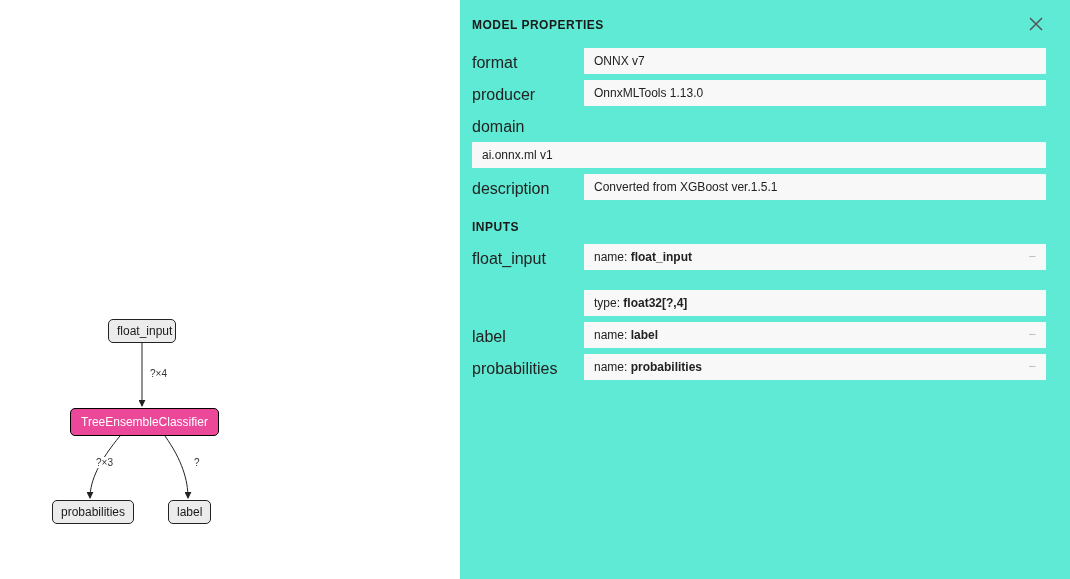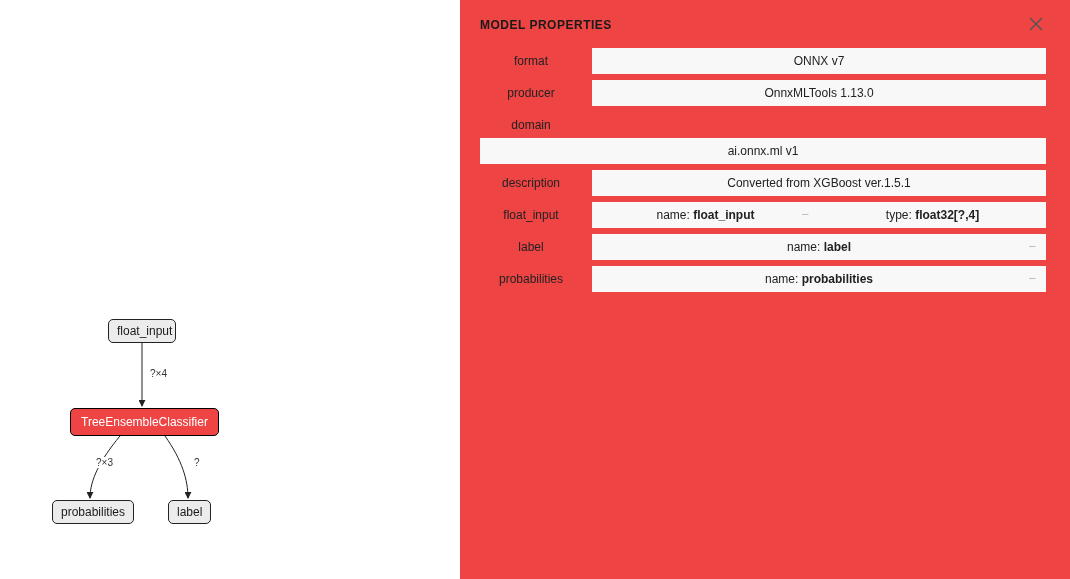--- a/index.html
+++ b/index.html
@@ -27,39 +27,39 @@
     border: 1px solid #222;
     border-radius: 5px;
     padding: 3px 8px;
     font-size: 12px;
     line-height: 16px;
     background: #ececec;
     white-space: nowrap;
     text-align: center;
   }
   .node.op {
-    background: #ef4444;
+    background: #ec4899;
     color: #fff;
     border-color: #000;
     font-size: 12px;
     padding: 5px 10px;
   }
   .edge-label {
     position: absolute;
     font-size: 10px;
     color: #333;
     background: #fff;
     padding: 0 2px;
   }
 
   
   .props-panel {
     flex: 1;
-    background: #ef4444;
-    padding: 18px 24px 18px 20px;
+    background: #5eead4;
+    padding: 18px 24px 18px 12px;
     overflow-y: auto;
     position: relative;
   }
   .close-btn {
     position: absolute;
     top: 16px;
     right: 22px;
     width: 20px; height: 20px;
     cursor: pointer;
     color: #555;
@@ -78,40 +78,39 @@
     margin: 20px 0 10px 0;
   }
   .prop-row {
     display: flex;
     margin-bottom: 6px;
     align-items: stretch;
   }
   .prop-label {
     width: 112px;
     min-width: 112px;
-    text-align: center;
+    text-align: left;
     padding: 6px 10px 0 0;
-    font-size: 12px;
+    font-size: 16px;
     color: #222;
   }
   .prop-value {
     flex: 1;
     background: #f8f8f8;
     border: none;
     padding: 6px 10px;
     font-size: 12px;
     color: #222;
     position: relative;
-    text-align: center;
   }
   .prop-value-group {
     flex: 1;
     display: flex;
-    flex-direction: row;
-    gap: 0;
+    flex-direction: column;
+    gap: 20px;
   }
   .prop-value .minus {
     position: absolute;
     right: 10px; top: 5px;
     color: #bbb;
     font-size: 13px;
     cursor: pointer;
   }
   .mono { font-family: Liberation Sans, sans-serif; }
   .bold { font-weight: 700; }
@@ -178,20 +177,21 @@
       <div class="prop-label">domain</div>
     </div>
     <div class="prop-row">
       <div class="prop-value">ai.onnx.ml v1</div>
     </div>
     <div class="prop-row">
       <div class="prop-label">description</div>
       <div class="prop-value">Converted from XGBoost ver.1.5.1</div>
     </div>
 
+    <div class="section-title">INPUTS</div>
 
     <div class="prop-row">
       <div class="prop-label">float_input</div>
       <div class="prop-value-group">
         <div class="prop-value">
           <span>name: </span><span class="bold">float_input</span>
           <span class="minus">−</span>
         </div>
         <div class="prop-value">
           <span>type: </span><span class="mono bold">float32[?,4]</span>

